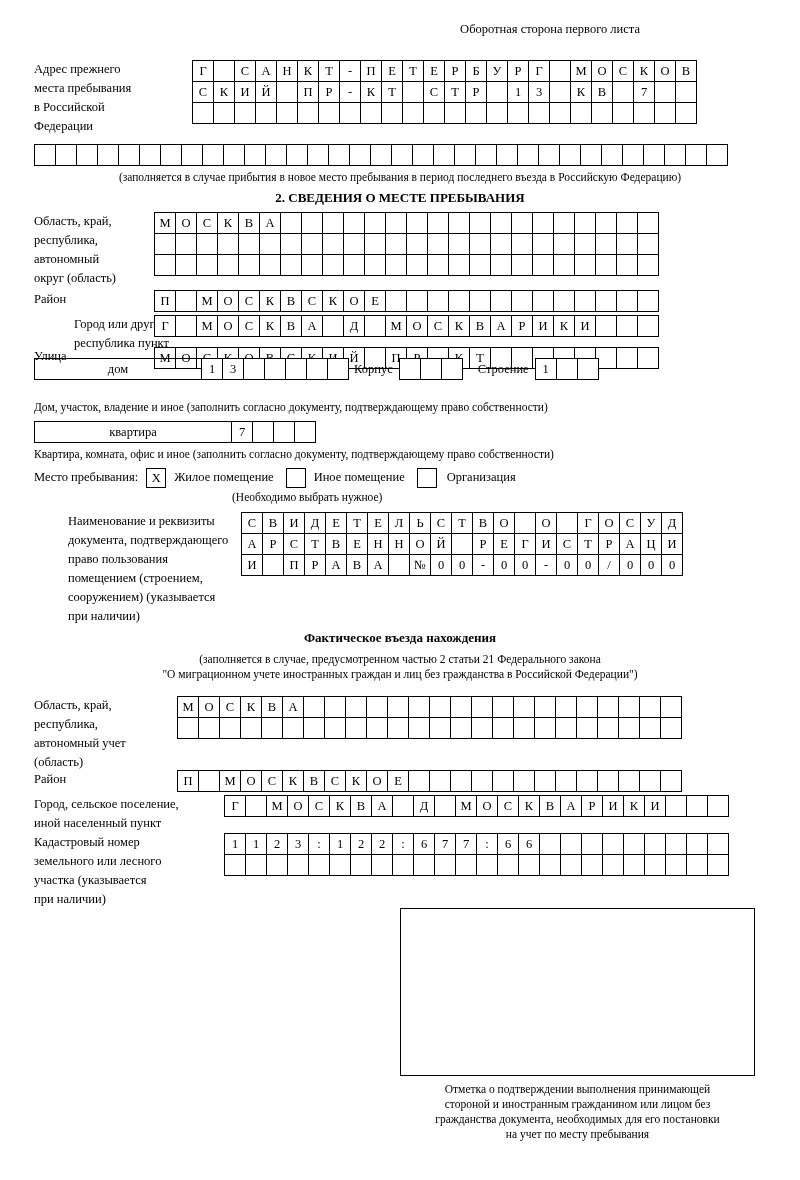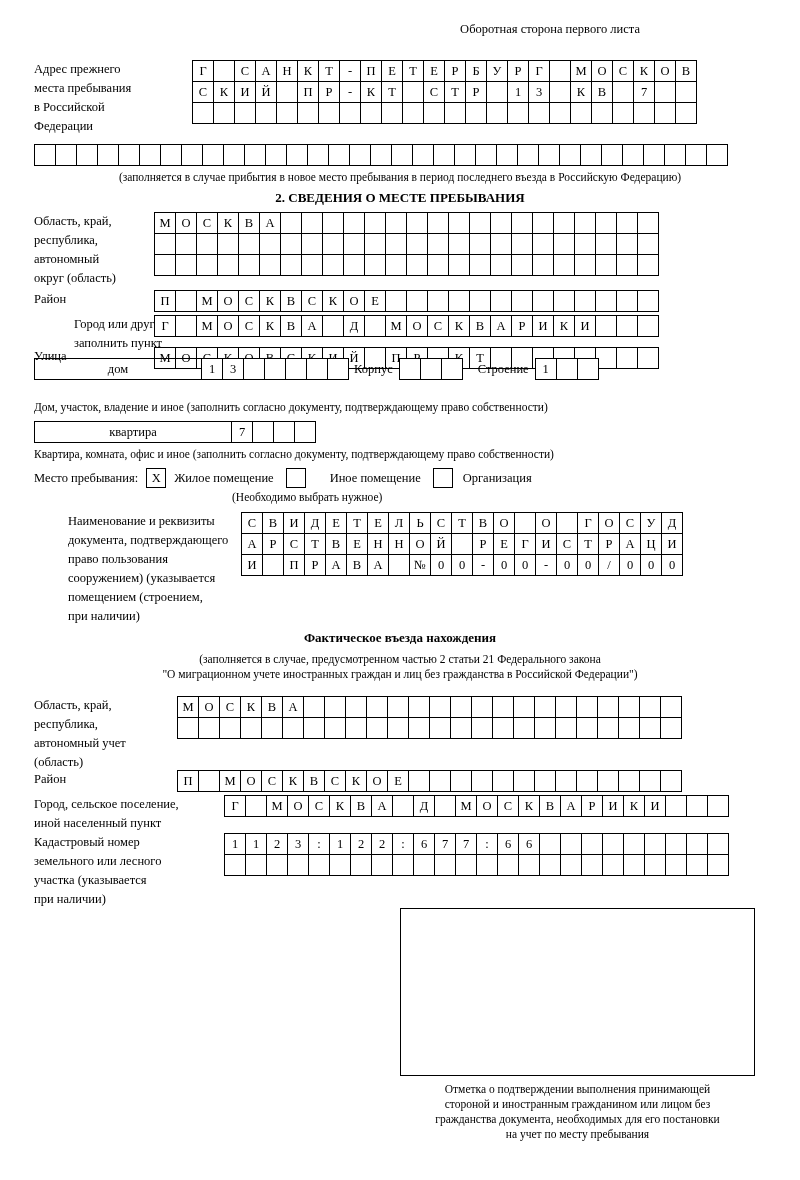--- a/index.html
+++ b/index.html
@@ -310,21 +310,21 @@
     <div class="cell"></div>
     <div class="cell"></div>
     <div class="cell"></div>
     <div class="cell"></div>
     <div class="cell"></div>
     <div class="cell"></div>
   </div>
 
   <div class="lblblock" style="position:absolute; left:34px; top:315px; width:130px;margin-left:40px;">
     <div>Город или другой</div>
-    <div>заполнить пункт</div>
+    <div>республика пункт</div>
   </div>
   <div class="cells" style="position:absolute; left:154px; top:315px;">
     <div class="cell">Г</div>
     <div class="cell"></div>
     <div class="cell">М</div>
     <div class="cell">О</div>
     <div class="cell">С</div>
     <div class="cell">К</div>
     <div class="cell">В</div>
     <div class="cell">А</div>
@@ -404,37 +404,37 @@
     <div class="widebox" style="width:198px;">квартира</div>
     <div class="cells">
       <div class="cell">7</div>
       <div class="cell"></div>
       <div class="cell"></div>
       <div class="cell"></div>
     </div>
   </div>
   <div class="lbl-sm" style="position:absolute; left:34px; top:447px;">Квартира, комната, офис и иное (заполнить согласно документу, подтверждающему право собственности)</div>
 
-  <div style="position:absolute; left:34px; top:468px; display:flex; align-items:center;">
+  <div style="position:absolute; left:34px; top:468px; display:flex; align-items:flex-start;">
     <span class="lbl">Место пребывания:</span>
     <span class="checkbox" style="margin-left:8px;">Х</span>
     <span class="lbl" style="margin-left:8px;">Жилое помещение</span>
     <span class="checkbox" style="margin-left:12px;"></span>
-    <span class="lbl" style="margin-left:24px;">Иное помещение</span>
+    <span class="lbl" style="margin-left:8px;">Иное помещение</span>
     <span class="checkbox" style="margin-left:12px;"></span>
     <span class="lbl" style="margin-left:10px;">Организация</span>
   </div>
   <div class="lbl-sm" style="position:absolute; left:232px; top:490px;">(Необходимо выбрать нужное)</div>
 
   <div class="lblblock" style="position:absolute; left:34px; top:512px; width:200px;margin-left:34px;">
     <div>Наименование и реквизиты</div>
     <div>документа, подтверждающего</div>
     <div>право пользования</div>
+    <div>помещением (строением,</div>
     <div>сооружением) (указывается</div>
-    <div>помещением (строением,</div>
     <div>при наличии)</div>
   </div>
   <div style="position:absolute; left:241px; top:512px;">
     <div class="cells">
       <div class="cell">С</div>
       <div class="cell">В</div>
       <div class="cell">И</div>
       <div class="cell">Д</div>
       <div class="cell">Е</div>
       <div class="cell">Т</div>

